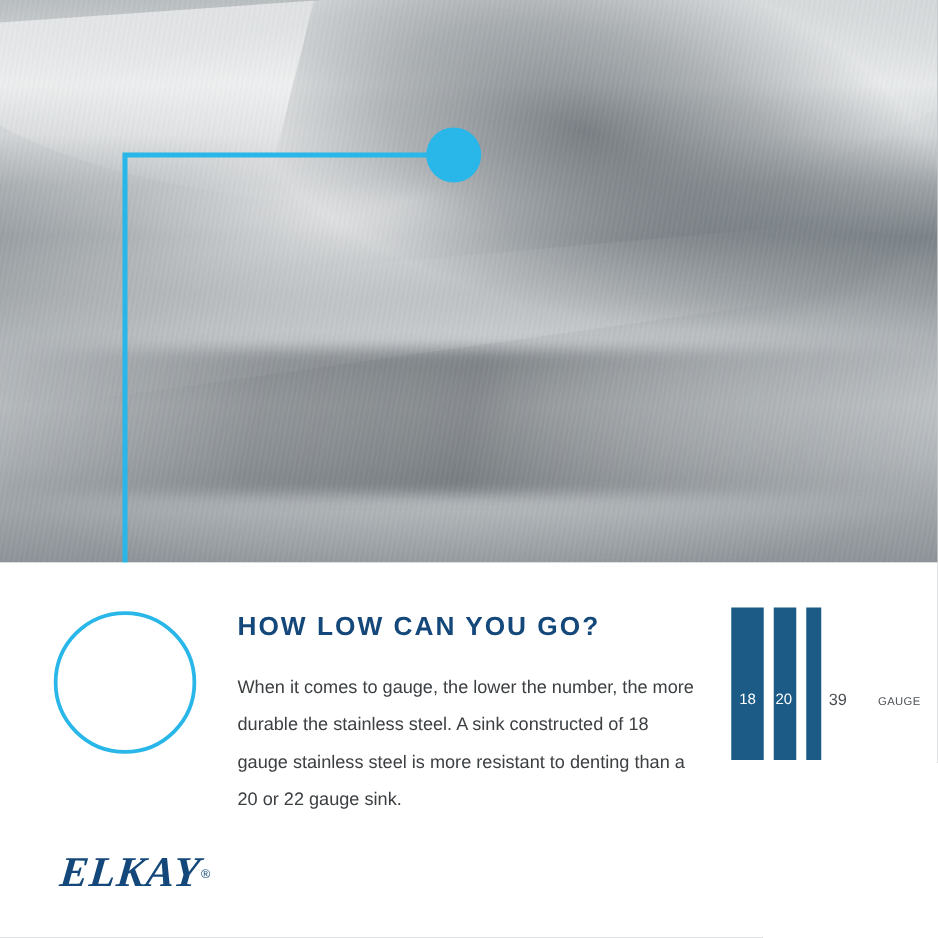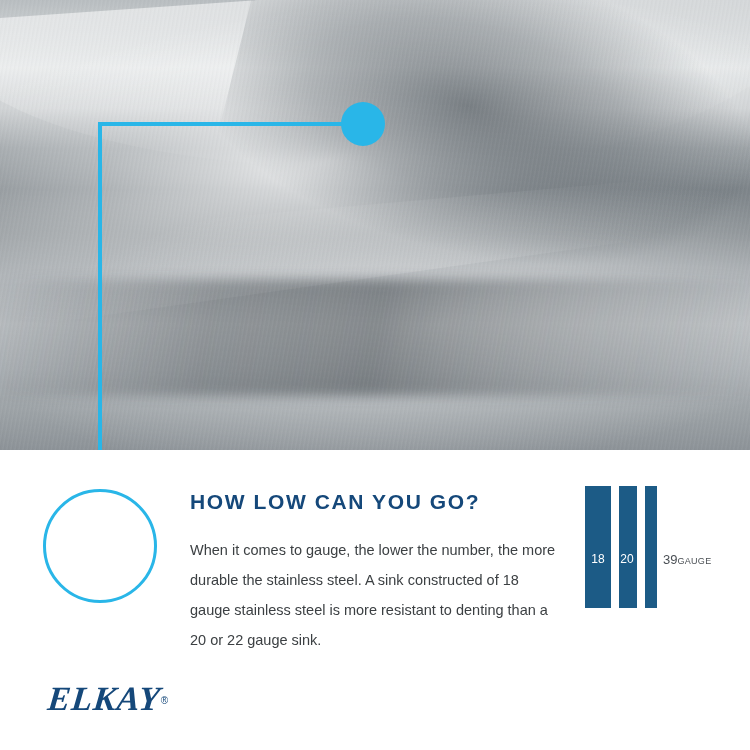--- a/index.html
+++ b/index.html
@@ -210,21 +210,21 @@
   .bar-label.l18 { left: 0px; width: 26px; }
   .bar-label.l20 { left: 34px; width: 16px; }
   .bar-label.l22 {
     left: 78px;
     width: 60px;
     color: #4a4f54;
     text-align: left;
     top: 54px;
   }
   .bar-label.l22 .num { font-size: 13px; }
-  .bar-label.l22 .unit { font-size: 9px; letter-spacing: 0.3px; }
+  .bar-label.l22 .unit { font-size: 9px; letter-spacing: 0.3px; padding-left: 25px; }
 
   
   .logo {
     position: absolute;
     left: 48px;
     top: 680px;
     color: #15487a;
   }
   .logo-text {
     font-family: "Liberation Serif", serif;

